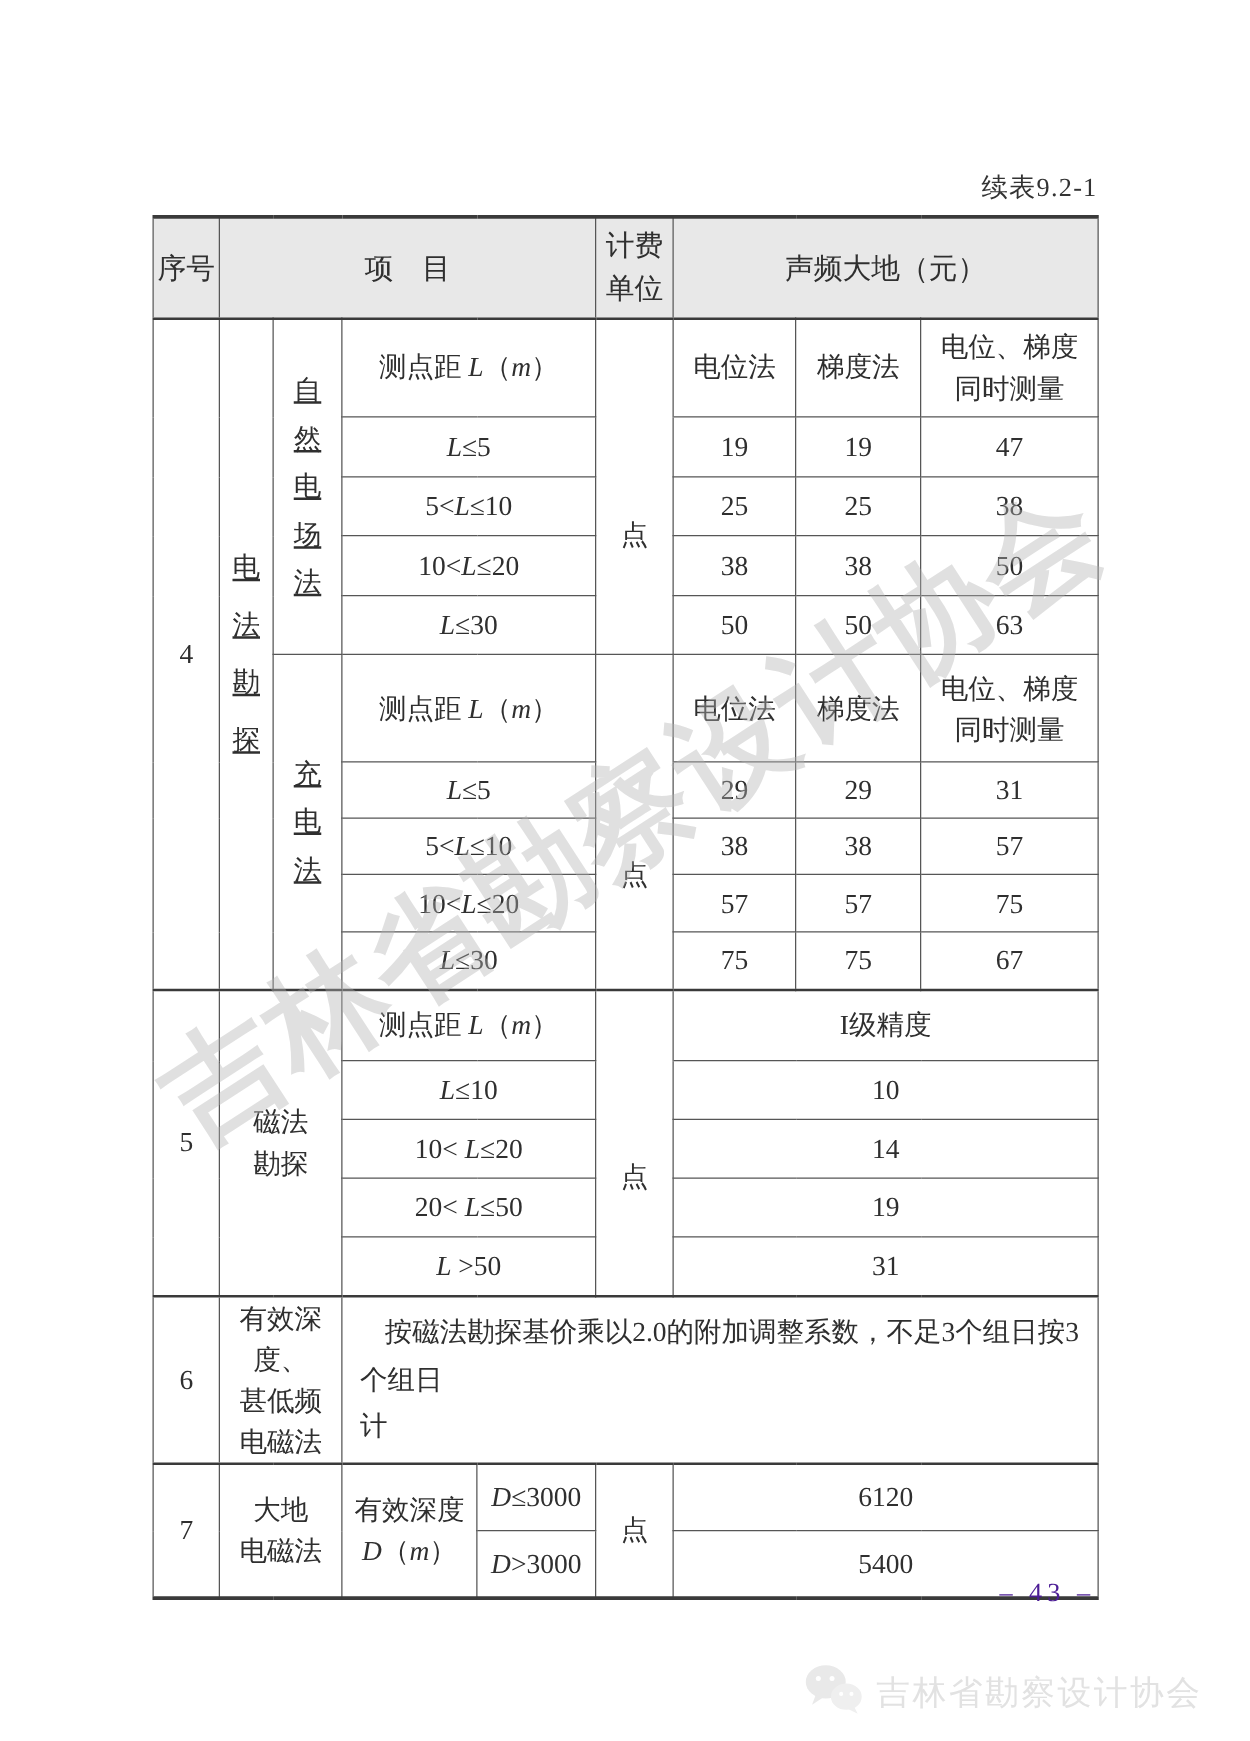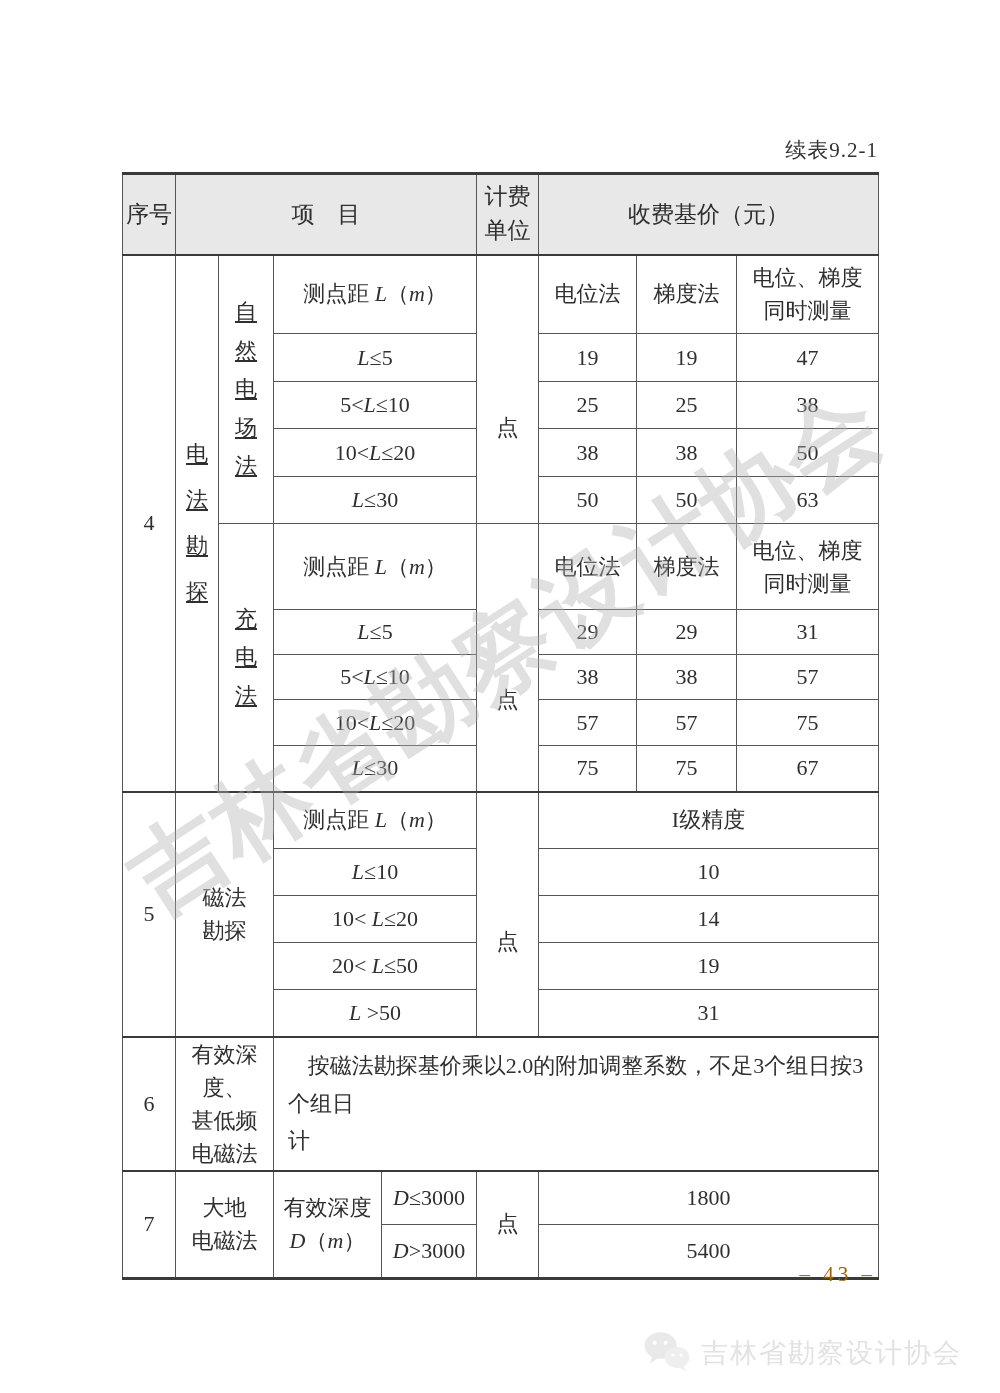--- a/index.html
+++ b/index.html
@@ -27,21 +27,21 @@
 
   tr.h81{height:81px;padding-left:24px;} tr.h79{height:79px;} tr.h86{height:86px;}
   tr.h48{height:48px;} tr.h47{height:47px;} tr.h46{height:46px;} tr.h45{height:45px;}
   tr.h57{height:57px;} tr.h105{height:105px;} tr.h54{height:54px;}
 
   .watermark{position:absolute;left:140px;top:842px;width:1100px;
              transform:rotate(-33deg);transform-origin:0 50%;
              font-size:95px;line-height:95px;letter-spacing:2px;font-weight:bold;
              color:rgba(178,178,178,0.40);white-space:nowrap;pointer-events:none;z-index:5;}
 
-  .pagenum{position:absolute;top:1262px;right:124px;font-size:21px;letter-spacing:4px;color:#a16207;}
+  .pagenum{position:absolute;top:1262px;right:124px;font-size:21px;letter-spacing:4px;color:#4c1d95;}
 
   .footer{position:absolute;top:1330px;right:38px;display:flex;align-items:center;gap:10px;}
   .footer .brand{font-size:27px;letter-spacing:2px;color:#e2e2e2;
                  text-shadow:1px 1px 0 #ffffff;}
 </style>
 </head>
 <body>
 
 <div class="page">
 
@@ -61,21 +61,21 @@
           <col style="width:142px">
       </colgroup>
       <thead>
         <tr class="h81">
           <td>序号</td>
           <td colspan="4">项　目</td>
           <td>
             <div class="two-line">计费</div>
             <div class="two-line">单位</div>
           </td>
-          <td colspan="3">收费基价（元）</td>
+          <td colspan="3">声频大地（元）</td>
         </tr>
       </thead>
 
       <tbody>
 
         <tr class="h79">
           <td rowspan="10">4</td>
           <td rowspan="10">
             <div class="vtext vt-wide">电法勘探</div>
           </td>
@@ -202,21 +202,21 @@
           <td colspan="2" rowspan="2">
             <div class="two-line">大地</div>
             <div class="two-line">电磁法</div>
           </td>
           <td rowspan="2">
             <div class="two-line">有效深度</div>
             <div class="two-line"><i>D</i>（<i>m</i>）</div>
           </td>
           <td><i>D</i>≤3000</td>
           <td rowspan="2">点</td>
-          <td colspan="3">1800</td>
+          <td colspan="3">6120</td>
         </tr>
         <tr class="h54">
           <td><i>D</i>&gt;3000</td>
           <td colspan="3">5400</td>
         </tr>
       </tbody>
     </table>
   </div>
 
   <div class="watermark">吉林省勘察设计协会</div>

